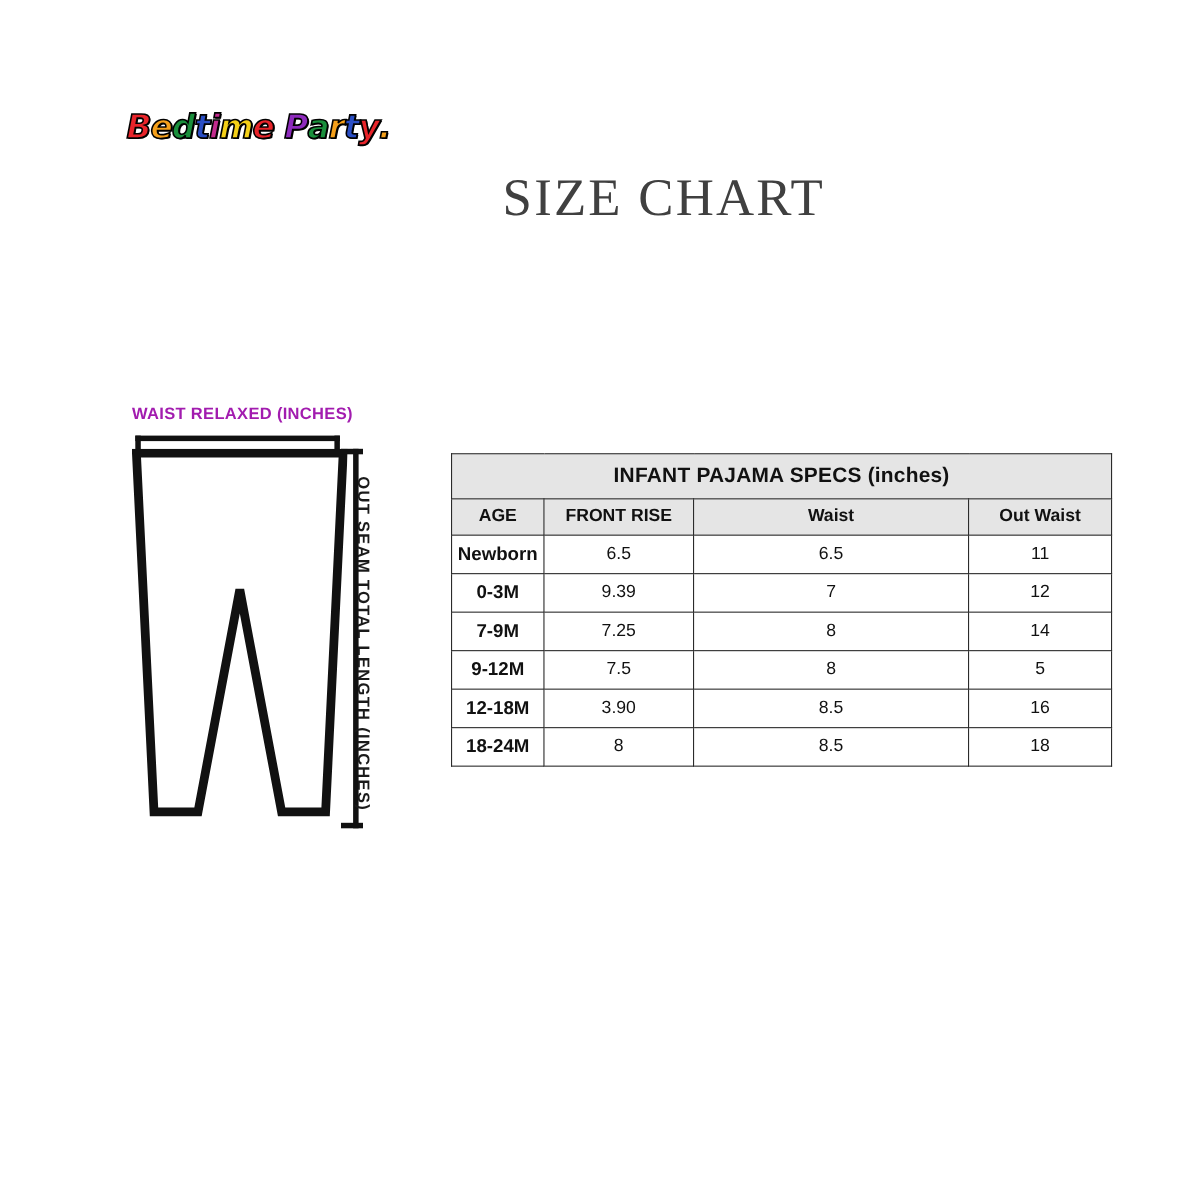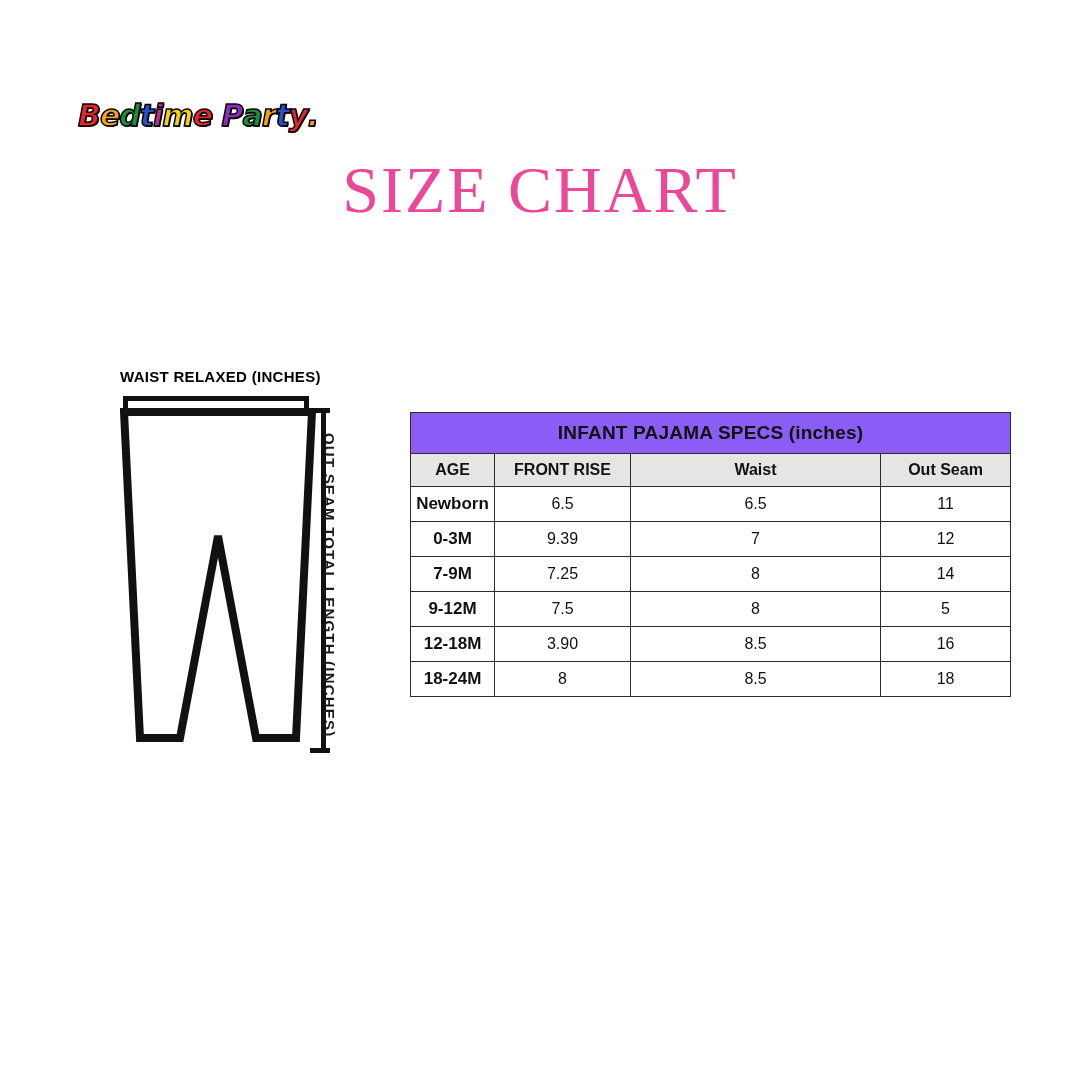--- a/index.html
+++ b/index.html
@@ -27,20 +27,21 @@
   .logo-text {
     font-family: "DejaVu Sans", sans-serif;
     font-weight: bold;
     font-size: 30px;
     font-style: italic;
     letter-spacing: -1px;
     line-height: 56px;
     white-space: nowrap;
     -webkit-text-stroke: 1.5px #000000;
     text-shadow: 1px 1px 0 #000;
+    margin-left: 37px;
   }
   .logo-text span { display: inline-block; }
   .lg-b1 { color: #e8242a; }
   .lg-a1 { color: #f5a01b; }
   .lg-r1 { color: #1a8f3c; }
   .lg-k  { color: #2a4ec4; }
   .lg-o  { color: #c32b8e; }
   .lg-o2 { color: #f5d017; }
   .lg-t  { color: #e8242a; }
   .lg-p  { color: #8e2bbd; }
@@ -49,44 +50,44 @@
   .lg-t2 { color: #2a4ec4; }
   .lg-y  { color: #e8242a; }
   .lg-dot{ color: #f5a01b; }
 
   
   .page-title {
     position: absolute;
     left: 330px;
     top: 152px;
     width: 420px;
-    text-align: center;
+    text-align: right;
     font-family: "Liberation Serif", serif;
-    font-size: 66px;
+    font-size: 48px;
     letter-spacing: 2px;
-    color: #ec4899;
+    color: #404040;
     white-space: nowrap;
   }
 
   
   .diagram {
     position: absolute;
     left: 120px;
     top: 368px;
     width: 240px;
     height: 420px;
   }
   .waist-label {
     position: absolute;
     left: 0px;
     top: 0px;
     font-size: 15px;
     font-weight: 600;
     letter-spacing: .3px;
-    color: #000000;
+    color: #a21caf;
     white-space: nowrap;
   }
   .waist-bar {
     position: absolute;
     left: 3px;
     top: 28px;
     width: 186px;
     height: 5px;
     background: #111;
   }
@@ -162,21 +163,21 @@
   }
   .spec-table td, .spec-table th {
     border: 1.5px solid #2b2b2b;
     text-align: center;
     font-size: 16px;
     color: #111;
     padding: 0;
     height: 34px;
   }
   .spec-table .title-row td {
-    background: #8b5cf6;
+    background: #e5e5e5;
     font-weight: bold;
     font-size: 19px;
     height: 40px;
     letter-spacing: .2px;
   }
   .spec-table thead.col-heads td {
     background: #e5e5e5;
     font-weight: bold;
     font-size: 16px;
     height: 32px;
@@ -230,21 +231,21 @@
   <thead class="title-head">
     <tr class="title-row">
       <td colspan="4">INFANT PAJAMA SPECS (inches)</td>
     </tr>
   </thead>
   <thead class="col-heads">
     <tr>
       <td>AGE</td>
       <td>FRONT RISE</td>
       <td>Waist</td>
-      <td>Out Seam</td>
+      <td>Out Waist</td>
     </tr>
   </thead>
   <tbody>
     <tr>
       <td class="age-cell">Newborn</td>
       <td>6.5</td>
       <td>6.5</td>
       <td>11</td>
     </tr>
     <tr>

